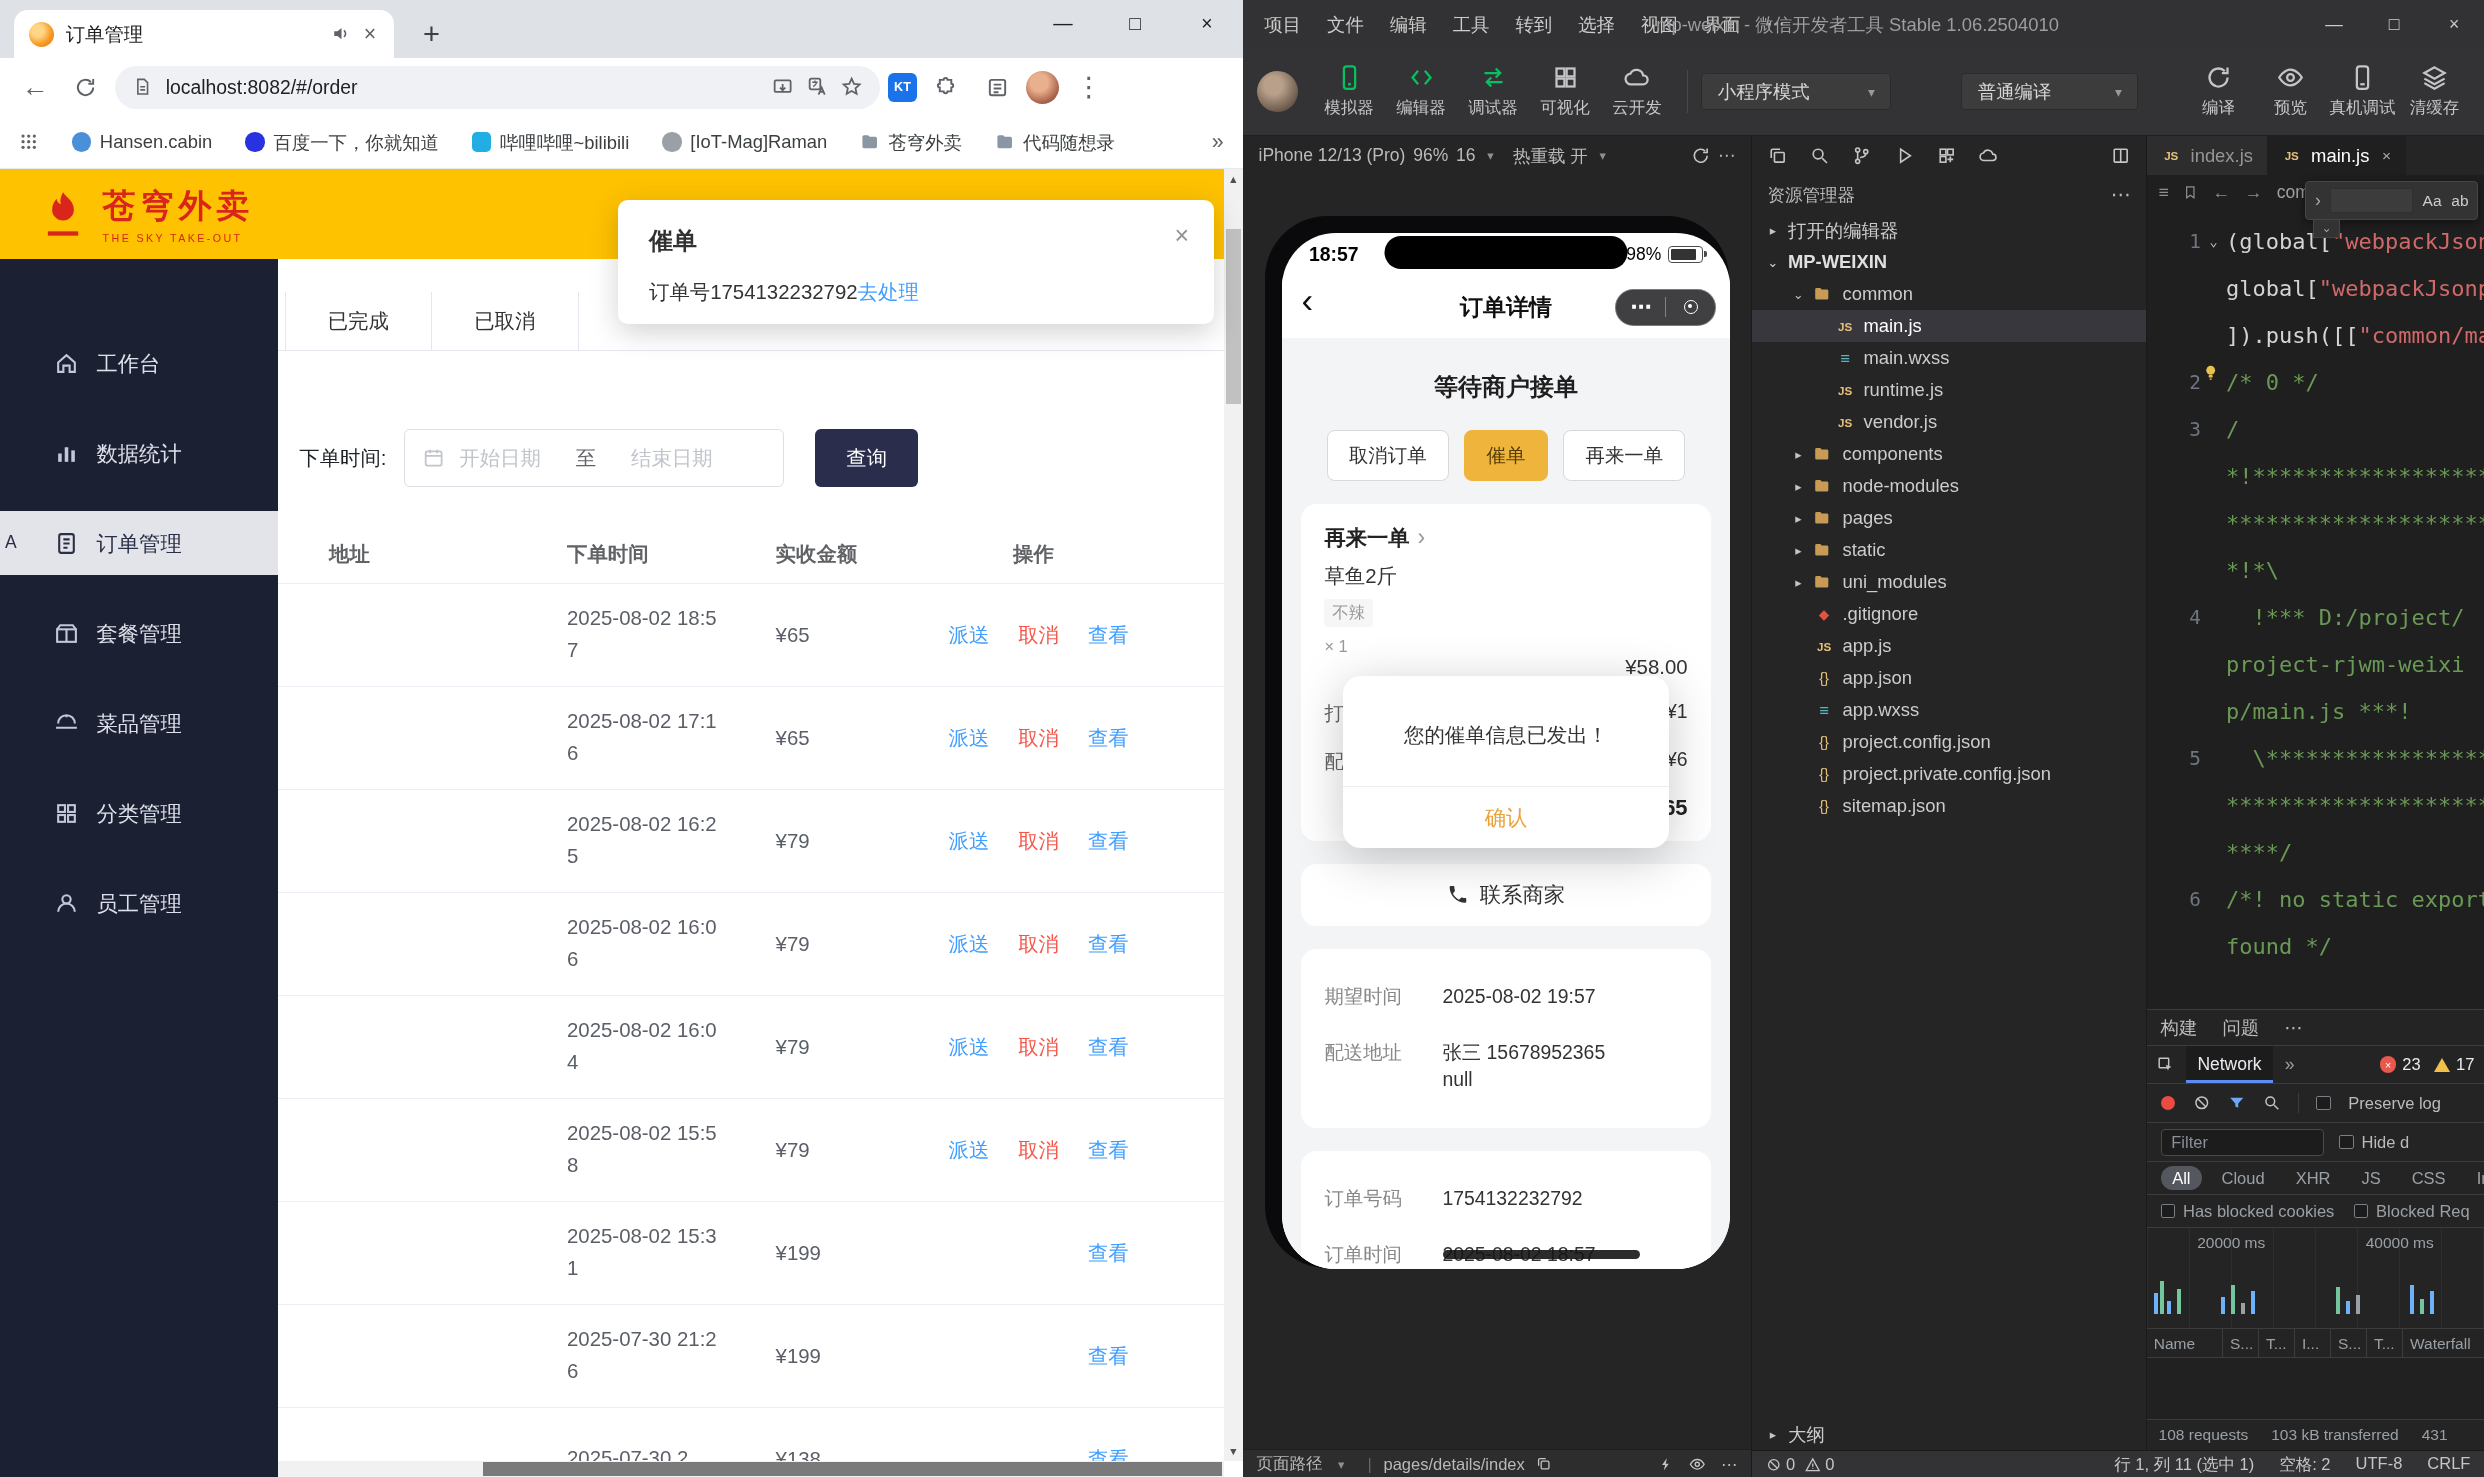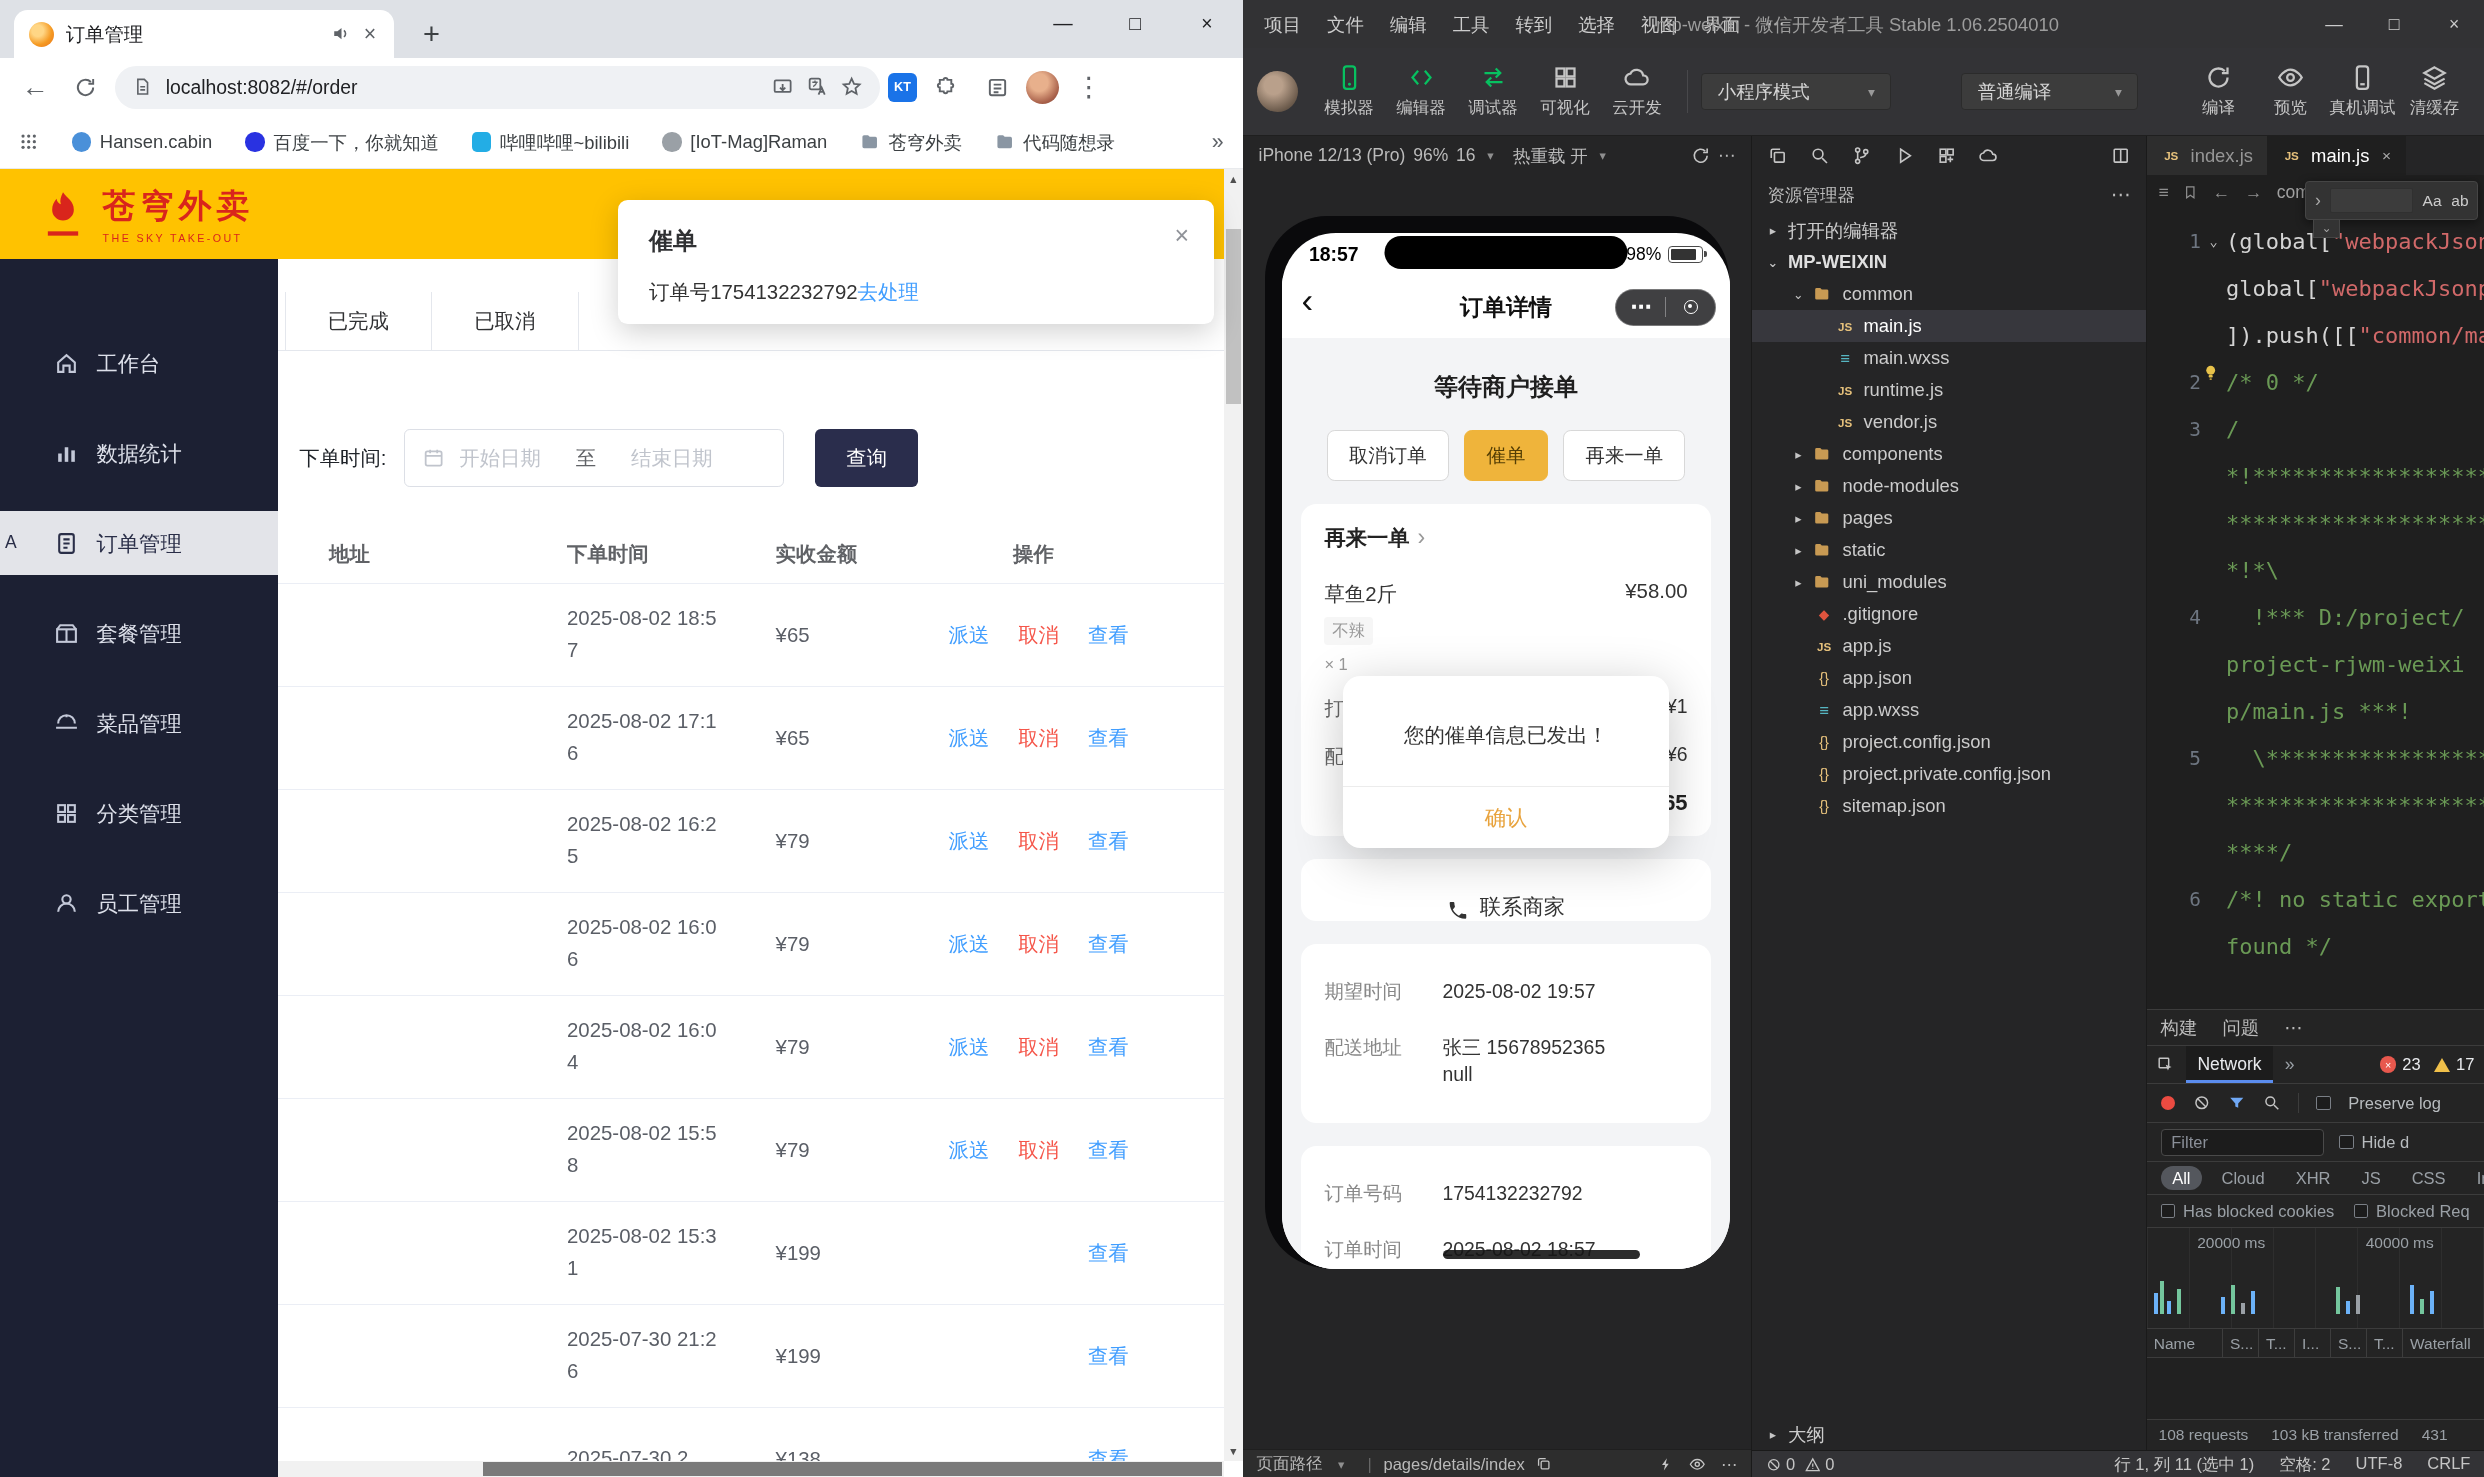--- a/index.html
+++ b/index.html
@@ -121,32 +121,32 @@
   .cap-circle { width:14.6px; height:14.6px; border:1.9px solid #fff; border-radius:50%; position:relative; }
   .cap-circle::after { content:""; position:absolute; left:3.4px; top:3.4px; width:3.9px; height:3.9px; background:#fff; border-radius:50%; }
   .p-body { flex:1; background:#F3F4F6; position:relative; overflow:hidden; }
   .p-title { text-align:center; margin-top:33px; font-size:24px; font-weight:bold; color:#1F1F1F; }
   .p-actions { display:flex; justify-content:center; gap:15.5px; margin-top:27px; }
   .pa-btn { height:51px; padding:0 21.3px; border-radius:7.8px; background:#fff; border:1px solid #D8D8D8; color:#333; font-size:19.4px; display:flex; align-items:center; }
   .pa-btn.warn { background:#EFB43B; border-color:#EFB43B; color:#553F05; }
   .p-card { background:#fff; border-radius:15.5px; margin:23px 19.4px 0; padding:19.4px 23px; }
   .shop-hd { display:flex; align-items:center; gap:7.8px; font-size:21.3px; font-weight:bold; color:#222; }
   .shop-arrow { color:#999; font-size:23px; font-weight:normal; }
-  .item-row { display:flex; margin-top:28px; }
+  .item-row { display:flex; margin-top:10px;flex-direction:column; }
   .it-name { font-size:20.4px; color:#333; }
   .it-spec { font-size:16.5px; color:#999; background:#F6F6F6; display:inline-block; padding:2.9px 7.8px; border-radius:3.9px; margin-top:8.7px; }
   .it-qty { font-size:16.5px; color:#999; margin-top:9.7px; }
   .it-price { margin-left:auto; font-size:20.4px; color:#333; }
   .fee-row { display:flex; margin-top:21.3px; font-size:19.4px; }
   .fee-row .fl { color:#666; }
   .fee-row .fv { margin-left:auto; color:#333; }
   .total-row { display:flex; justify-content:flex-end; align-items:baseline; gap:9.7px; margin-top:19.4px; }
   .tt-l { font-size:19.4px; color:#666; }
   .tt-v { font-size:22px; font-weight:bold; color:#222; }
-  .contact-card { display:flex; align-items:flex-end; justify-content:center; gap:11.6px; height:62px; padding:0; font-size:21.3px; color:#333; }
+  .contact-card { display:flex; align-items:center; justify-content:center; gap:11.6px; height:62px; padding:0; font-size:21.3px; color:#333; }
   .info-row { display:flex; padding:14.6px 0; font-size:19.4px; }
   .info-label { width:118px; color:#888; flex:none; }
   .info-val { color:#333; flex:1; line-height:1.4; }
   .p-modal { position:absolute; left:50%; top:338px; transform:translateX(-50%); width:326px; background:#fff; border-radius:17.5px; box-shadow:0 9.7px 49px rgba(0,0,0,0.22); z-index:5; overflow:hidden; }
   .pm-msg { padding:45px 23px 37px; text-align:center; font-size:20.4px; color:#333; }
   .pm-btn { border-top:1px solid #ECECEC; height:62px; display:flex; align-items:center; justify-content:center; color:#E8A33D; font-size:21.3px; }
   .p-hscroll { position:absolute; bottom:9.7px; left:36%; width:44%; height:9.7px; background:#151515; border-radius:4.9px; opacity:0.9; }
   .sim-bottom { height:29px; background:#2D2D2D; border-top:1px solid #1F1F1F; display:flex; align-items:center; padding:0 13.6px; gap:11.6px; font-size:16.5px; color:#B9B9B9; flex:none; white-space:nowrap; }
   .sb-div { color:#666; }
   .sb-right { margin-left:auto; display:flex; gap:15.5px; align-items:center; }

